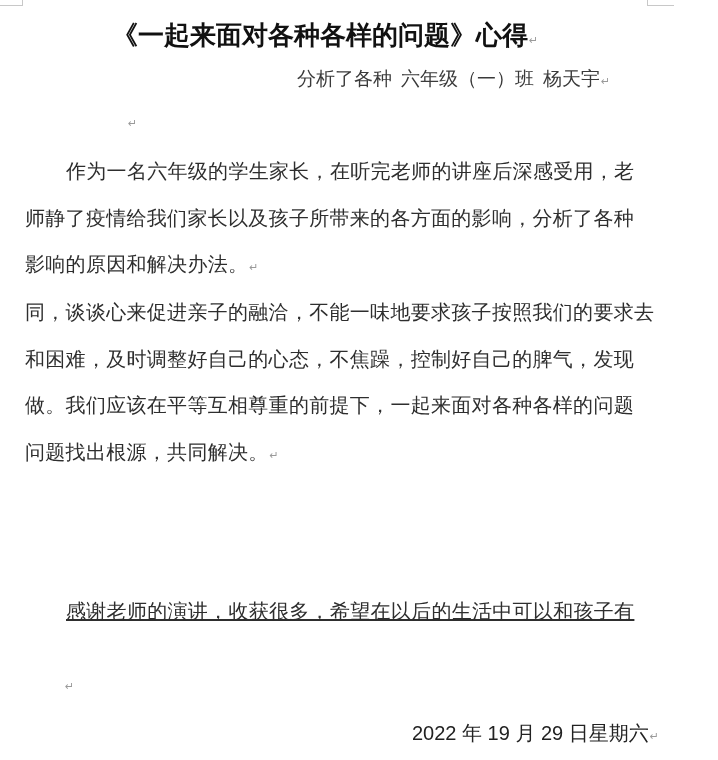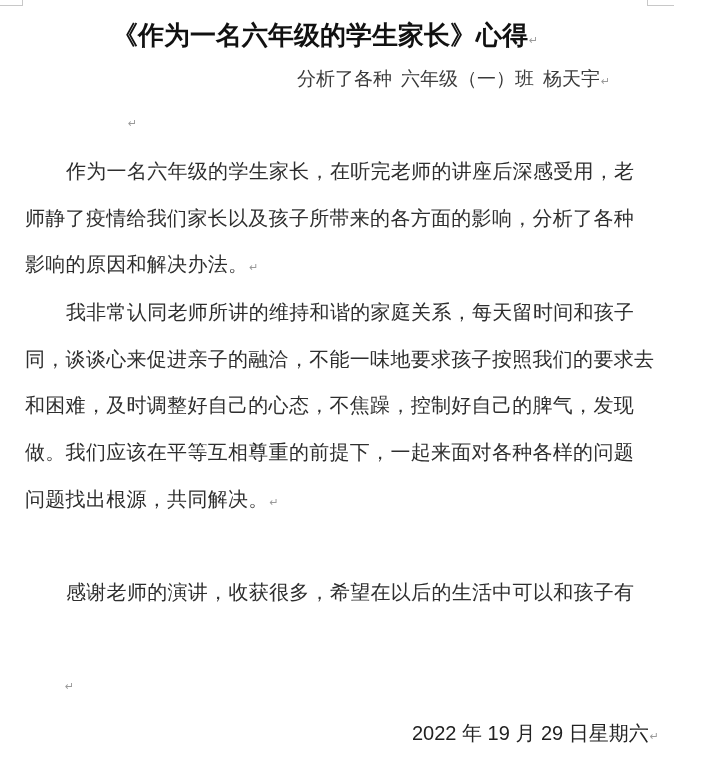--- a/index.html
+++ b/index.html
@@ -92,46 +92,45 @@
       color: #222222;
     }
   </style>
 </head>
 <body>
 
 <div class="crop-mark crop-tl"></div>
 <div class="crop-mark crop-tr"></div>
 
 <div class="title">
-  <span>《作为一名六年级的学生家长》心得</span><span class="pmark">↵</span>
+  <span>《一起来面对各种各样的问题》心得</span><span class="pmark">↵</span>
 </div>
 
 <div class="byline">
   <span>分析了各种</span><span class="gap"></span><span>六年级（一）班</span><span class="gap"></span><span>杨天宇</span><span class="pmark">↵</span>
 </div>
 
 <div class="empty-para" style="left:128px; top:117px;">
   <span>↵</span>
 </div>
 
 <div class="body-text" style="top:148px;">
   <span class="line first">作为一名六年级的学生家长，在听完老师的讲座后深感受用，老</span>
   <span class="line">师静了疫情给我们家长以及孩子所带来的各方面的影响，分析了各种</span>
   <span class="line"><span>影响的原因和解决办法。</span><span class="pmark">↵</span></span>
 </div>
 
 <div class="body-text" style="top:289px;">
-  <span class="line first">我非常认同老师所讲的维持和谐的家庭关系，每天留时间和孩子</span>
   <span class="line">同，谈谈心来促进亲子的融洽，不能一味地要求孩子按照我们的要求去</span>
   <span class="line">和困难，及时调整好自己的心态，不焦躁，控制好自己的脾气，发现</span>
   <span class="line">做。我们应该在平等互相尊重的前提下，一起来面对各种各样的问题</span>
   <span class="line"><span>问题找出根源，共同解决。</span><span class="pmark">↵</span></span>
 </div>
 
-<div class="body-text" style="top:569px;">
+<div class="body-text" style="top:588px;text-decoration:underline;">
   <span class="line first">感谢老师的演讲，收获很多，希望在以后的生活中可以和孩子有</span>
 </div>
 
 <div class="empty-para" style="left:65px; top:680px;">
   <span>↵</span>
 </div>
 
 <div class="date">
   <span>2022 年 19 月 29 日星期六</span><span class="pmark">↵</span>
 </div>

